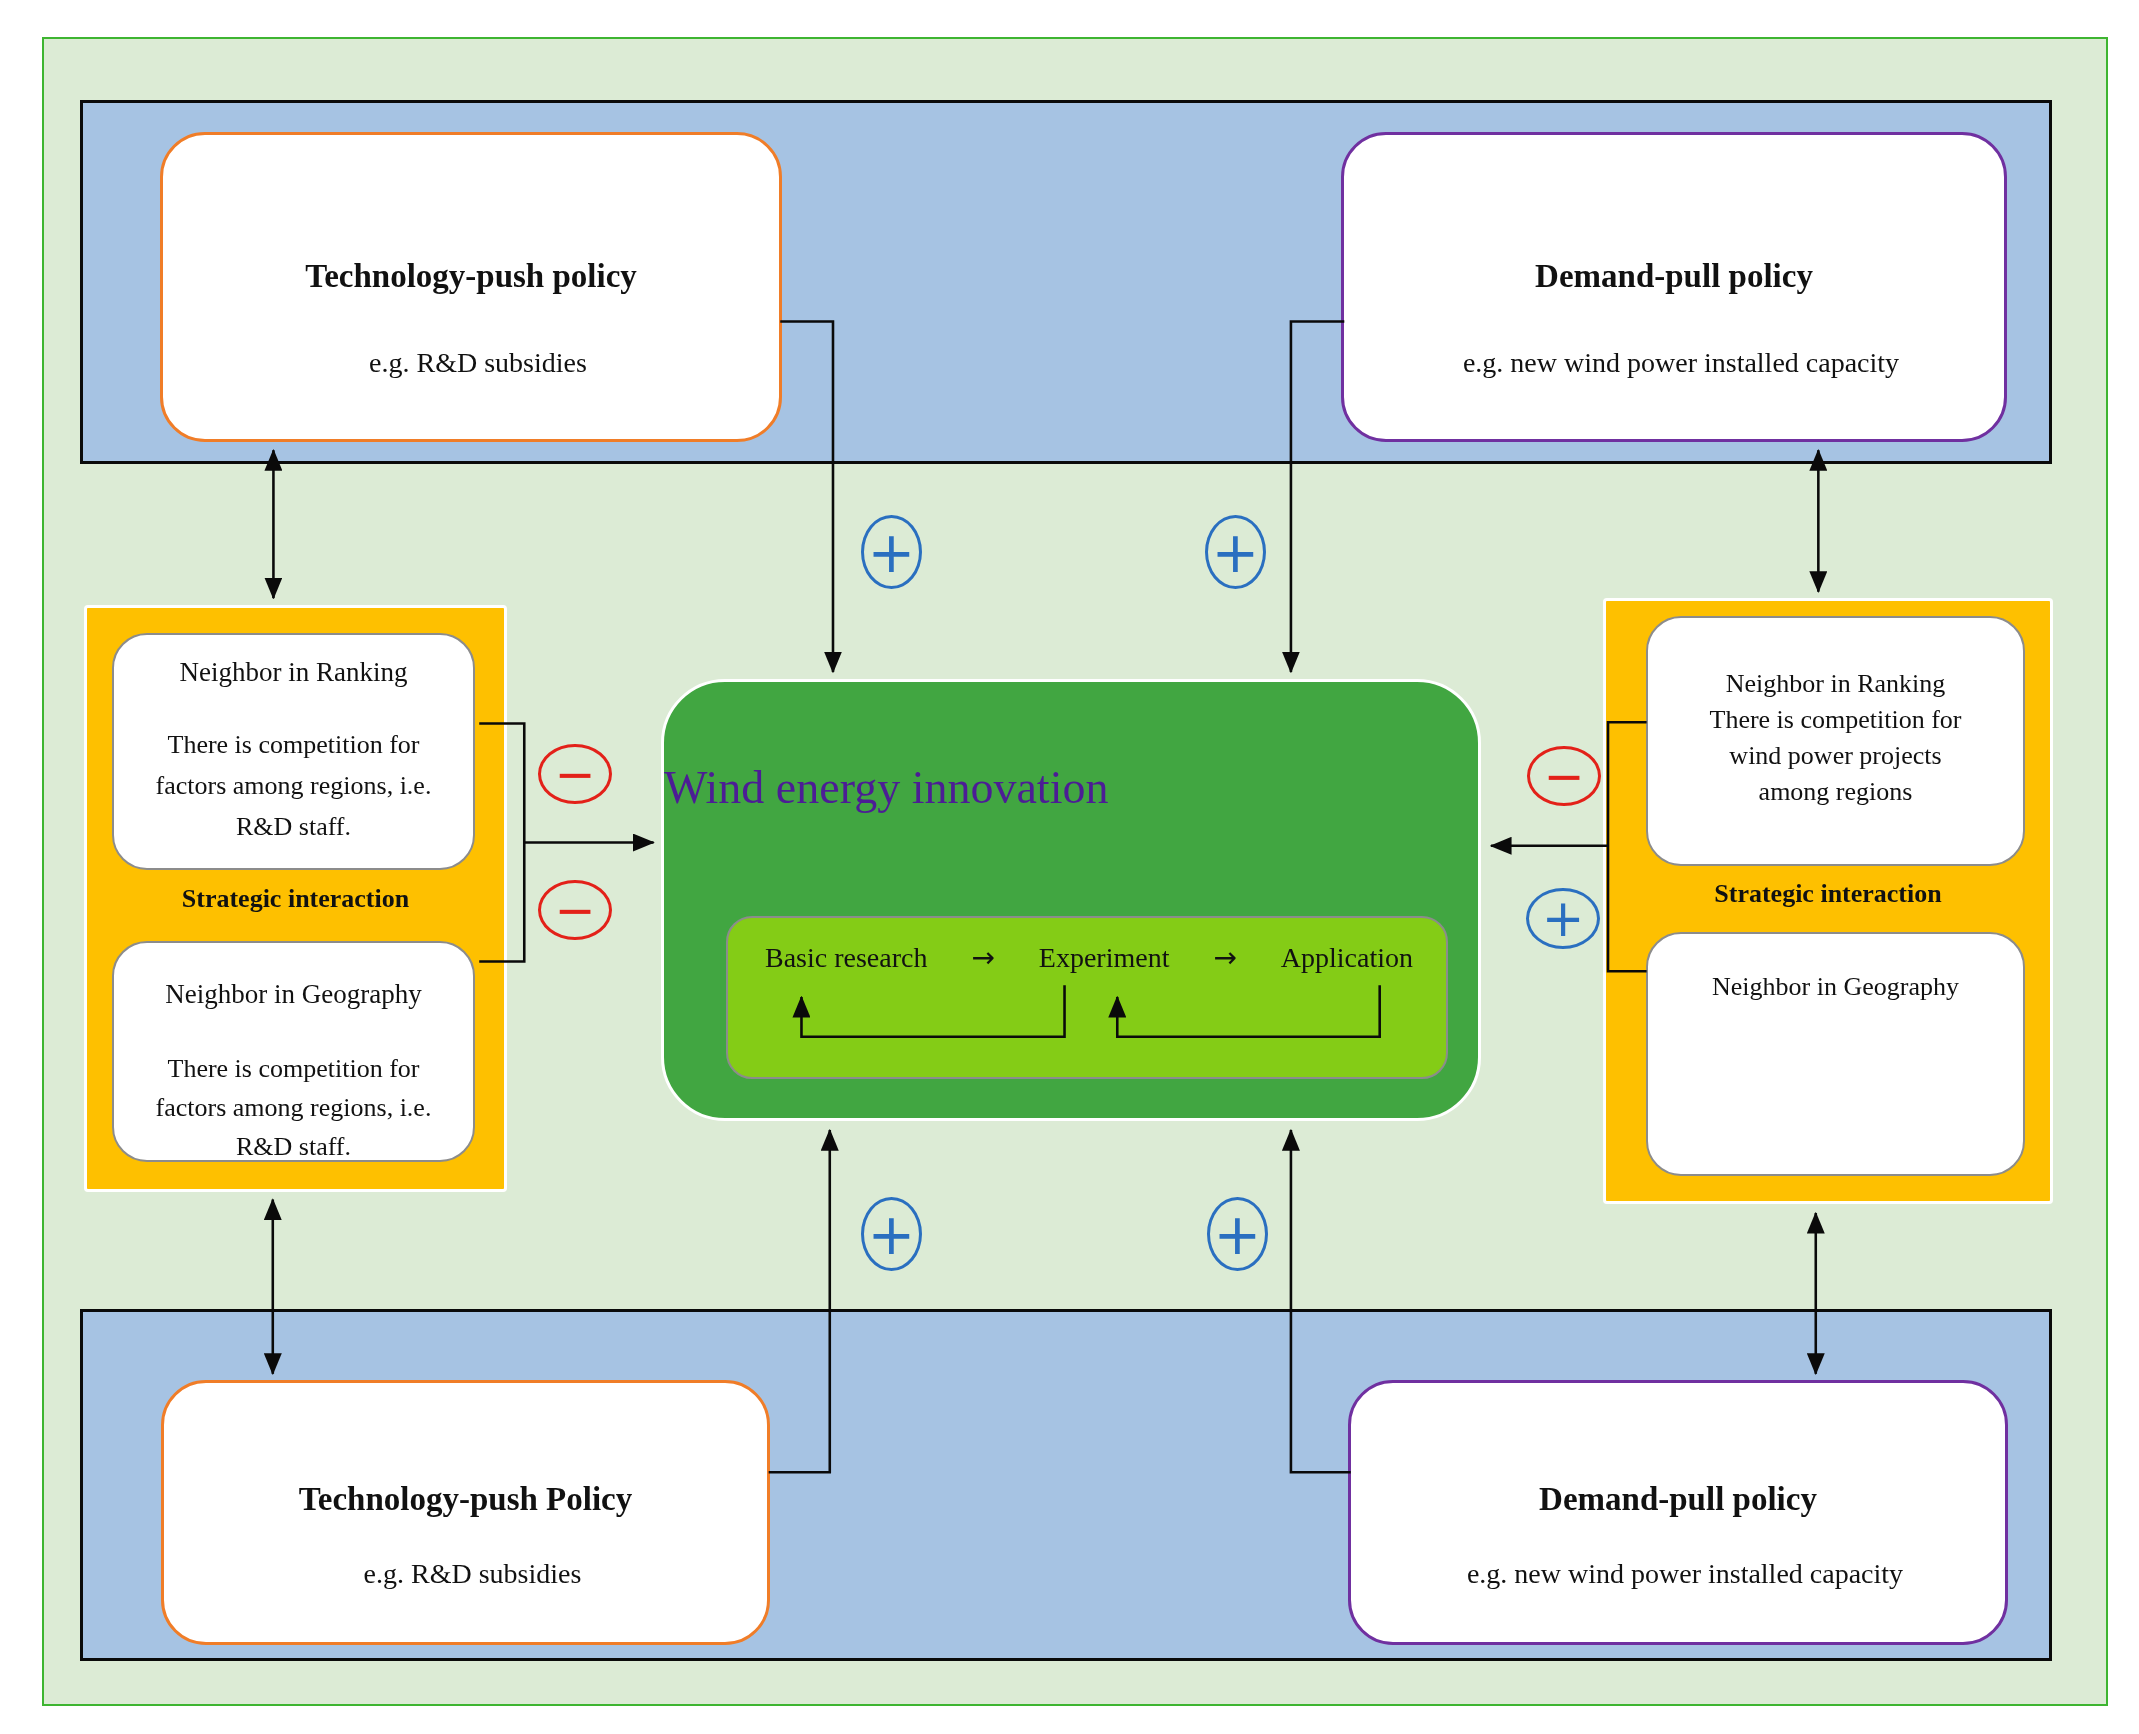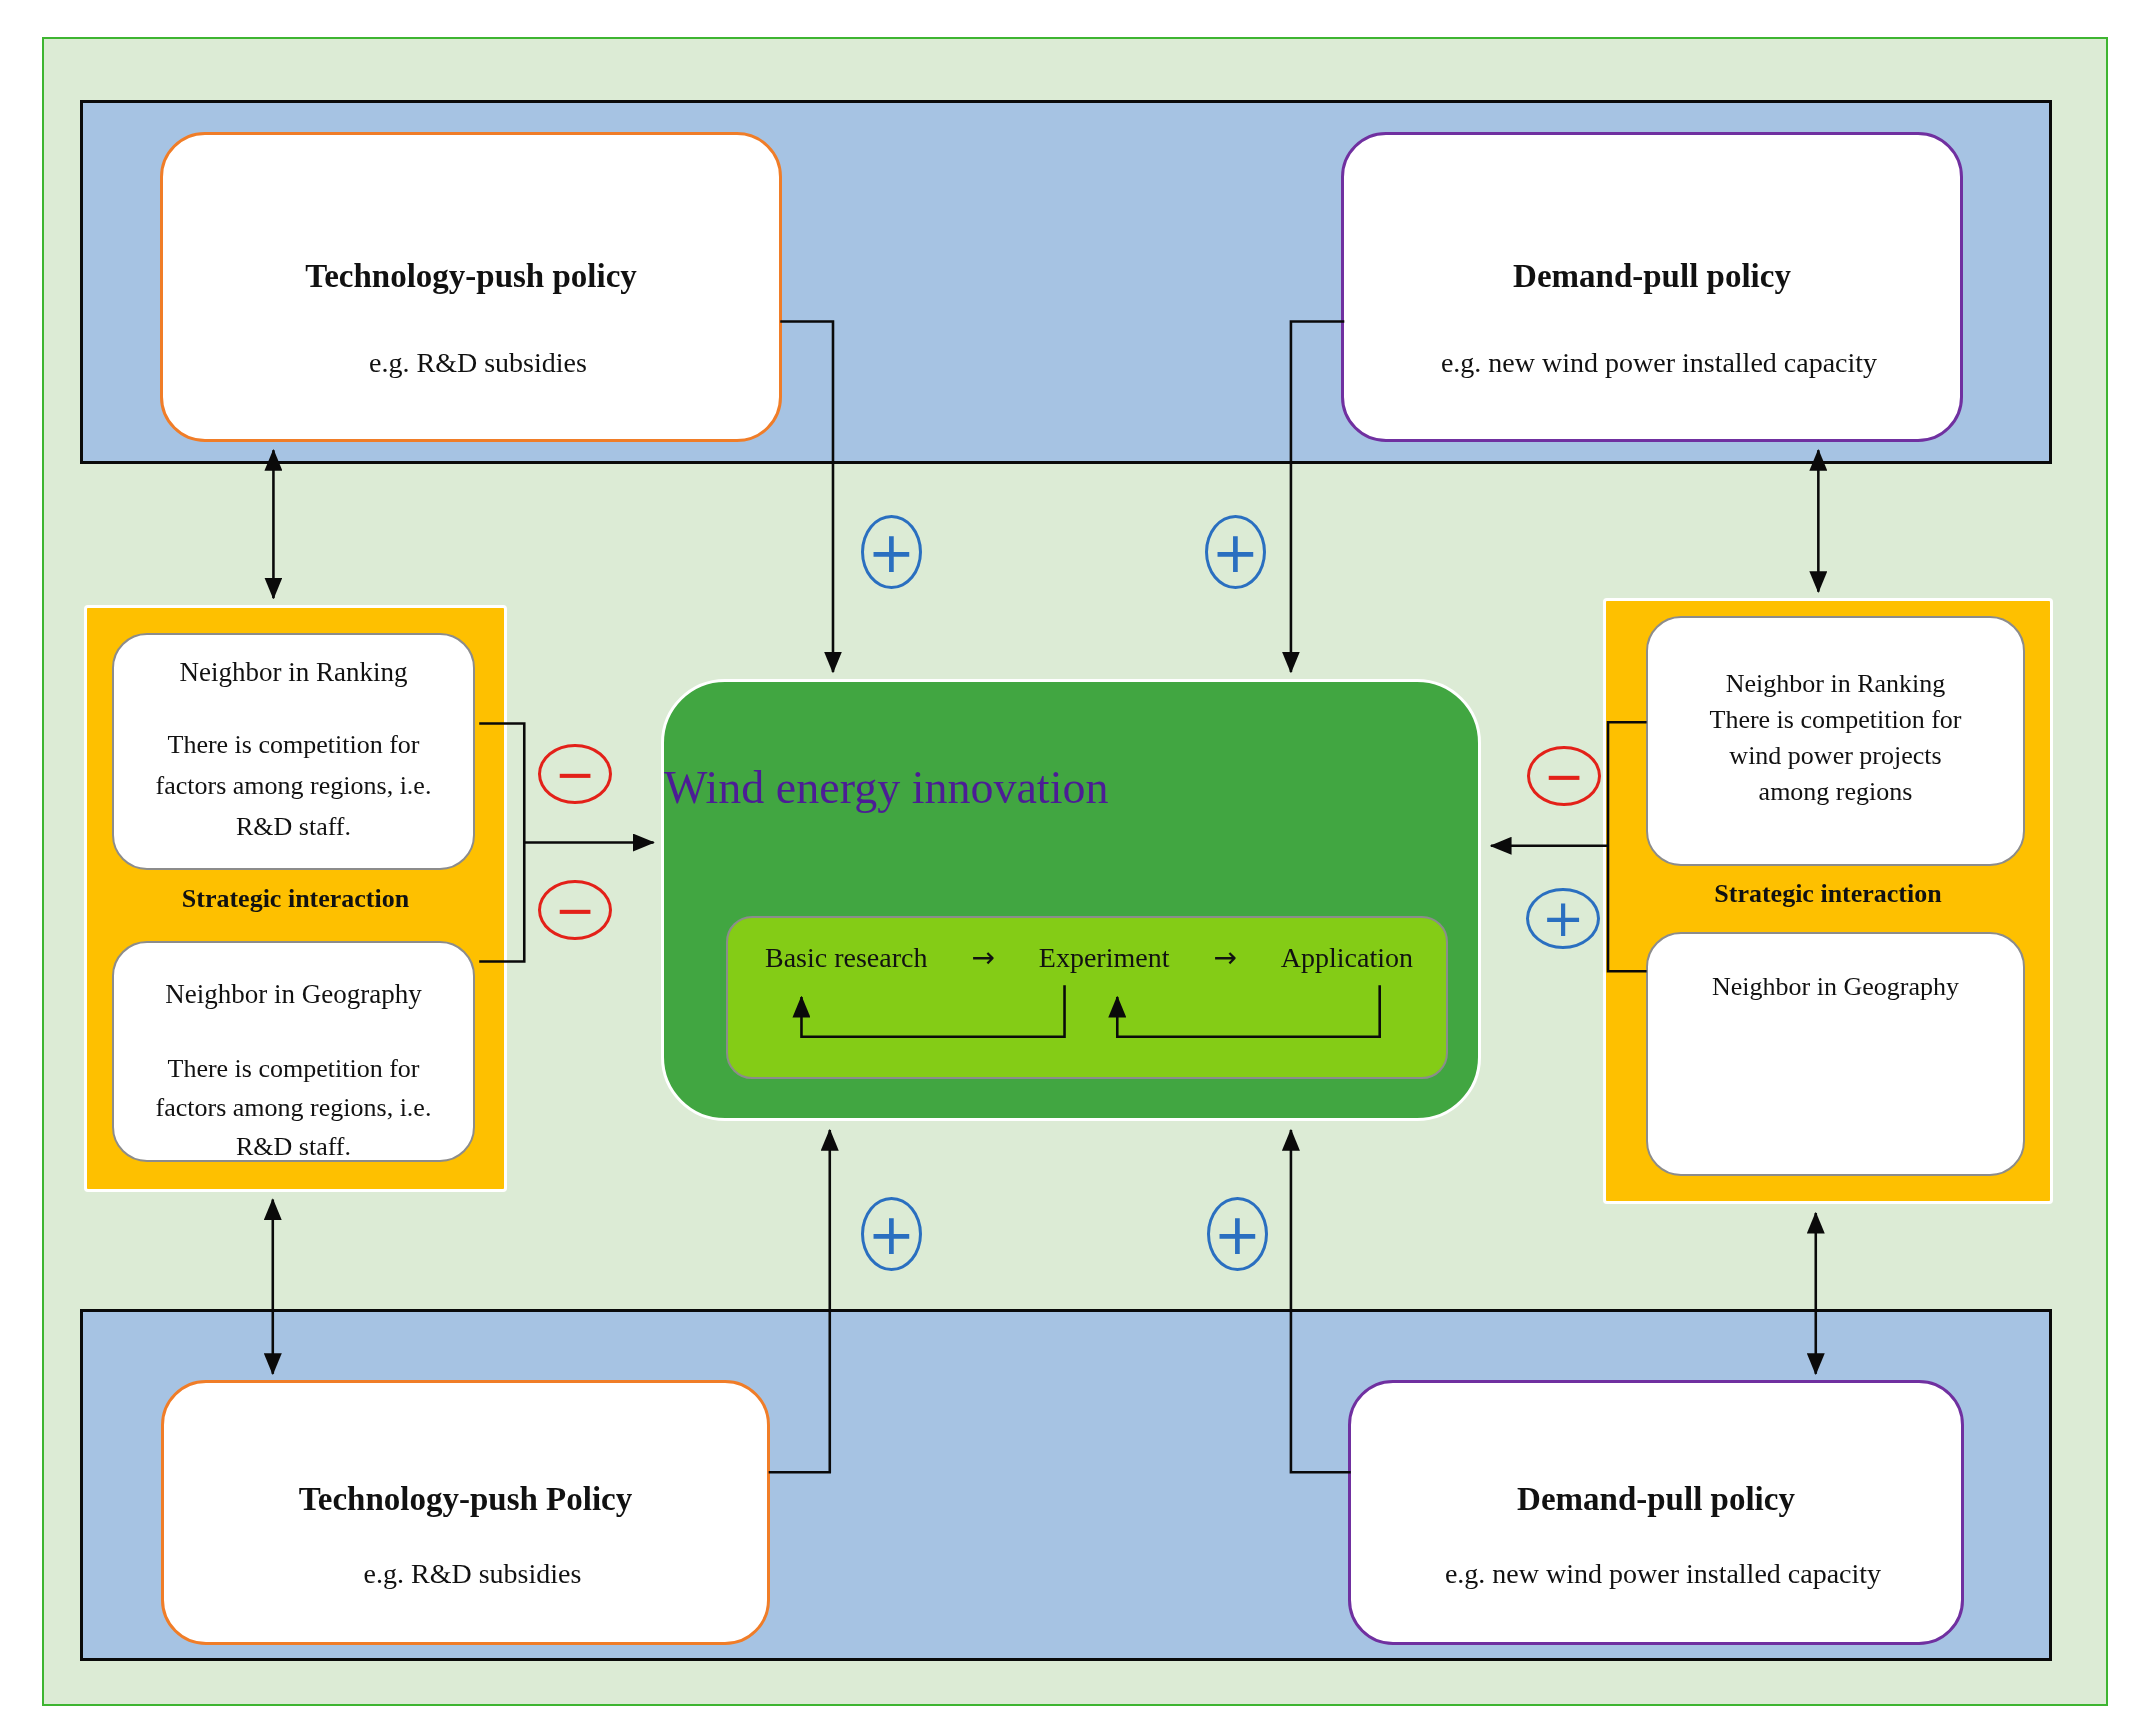--- a/index.html
+++ b/index.html
@@ -18,21 +18,21 @@
   .band-top{left:80px;top:100px;width:1966px;height:358px;}
   .band-bottom{left:80px;top:1309px;width:1966px;height:346px;}
   .region-label{
     width:515px;text-align:center;font-weight:bold;font-size:51px;line-height:55px;white-space:nowrap;
   }
   .region-num{font-family:"DejaVu Sans",sans-serif;font-weight:bold;font-size:48px;}
   .policy-box{
     background:#fff;border-radius:45px;
   }
   .policy-box.orange{border:3.9px solid var(--orange-border,#f07d28);}
-  .policy-box.purple{border:3.9px solid var(--purple-border,#7030a0);}
+  .policy-box.purple{border:3.9px solid var(--purple-border,#7030a0);padding-left:44px;}
   .ptitle{position:absolute;left:0;right:0;text-align:center;font-weight:bold;font-size:33px;line-height:36px;}
   .psub{position:absolute;left:0;right:0;text-align:center;font-size:28px;line-height:31px;margin-left:14px;}
   .yellow-box{
     background:var(--yellow-bg,#fec000);border:3.9px solid #ffffff;border-radius:3.9px;
   }
   .inner-white{
     position:absolute;background:#ffffff;border:2.6px solid var(--gray-border,#8c8c8c);border-radius:35px;
   }
   .ititle{position:absolute;left:0;right:0;text-align:center;font-weight:normal;font-size:27px;line-height:32px;}
   .ibody{position:absolute;left:0;right:0;text-align:center;font-size:26px;}

